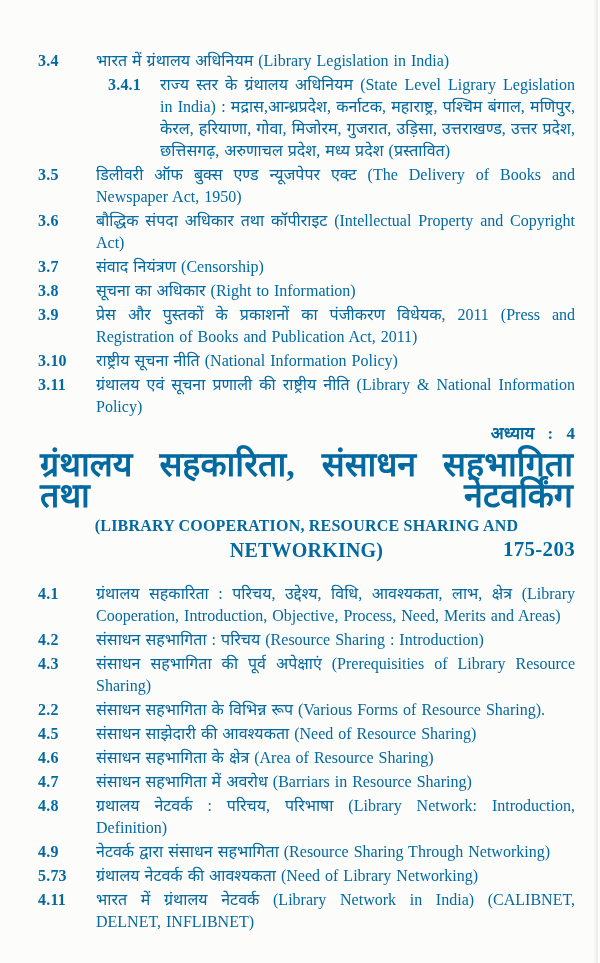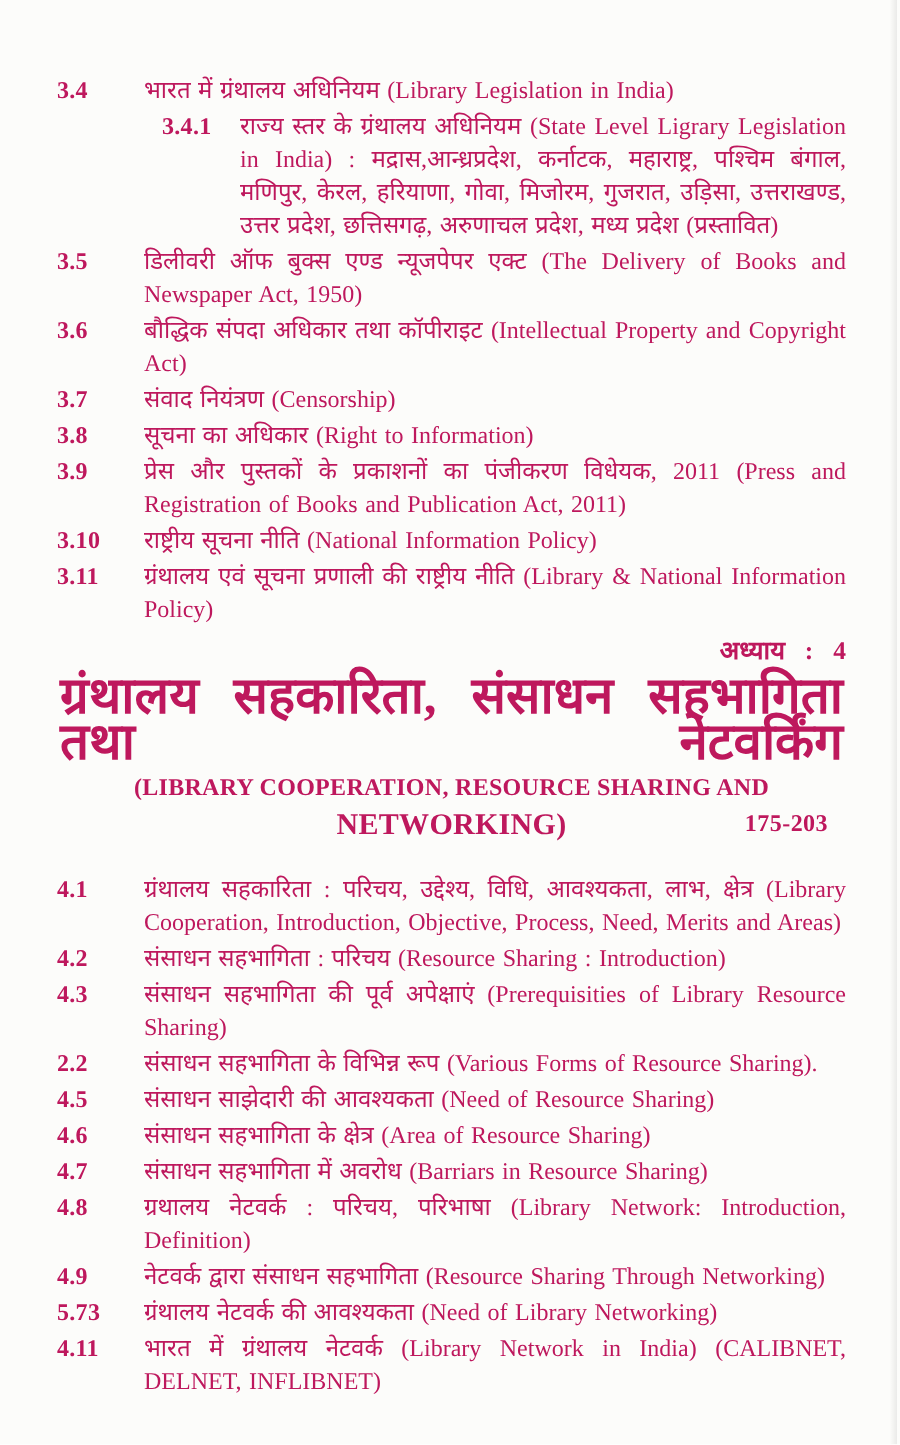--- a/index.html
+++ b/index.html
@@ -5,23 +5,23 @@
   html, body {
     margin: 0;
     padding: 0;
     background: #ffffff;
   }
   .page {
     position: relative;
     width: 600px;
     height: 963px;
     box-sizing: border-box;
-    padding: 50px 36px 0 38px;
+    padding: 50px 25px 0 38px;
     background: #fcfcfa;
-    color: #be185d;
+    color: #0369a1;
     font-family: "Liberation Serif", "DejaVu Sans", serif;
     overflow: hidden;
   }
   .page::after {
     content: '';
     position: absolute;
     top: 0; right: 2px; bottom: 0;
     width: 5px;
     background: linear-gradient(to right, rgba(0,0,0,0.0), rgba(0,0,0,0.07));
     pointer-events: none;
@@ -75,23 +75,23 @@
     position: relative;
     text-align: center;
     font-weight: bold;
     font-size: 20px;
     line-height: 25px;
     margin-bottom: 20px;
     letter-spacing: 0.2px;
   }
   .chap-pages {
     position: absolute;
-    right: 12px;
+    right: 0;
     bottom: 1px;
-    font-size: 16px;
+    font-size: 21px;
     font-weight: bold;
     letter-spacing: 0.3px;
   }
 </style>
 </head>
 <body>
 
 <div class="page">
 
   <div class="toc-list" id="ch3-list">

